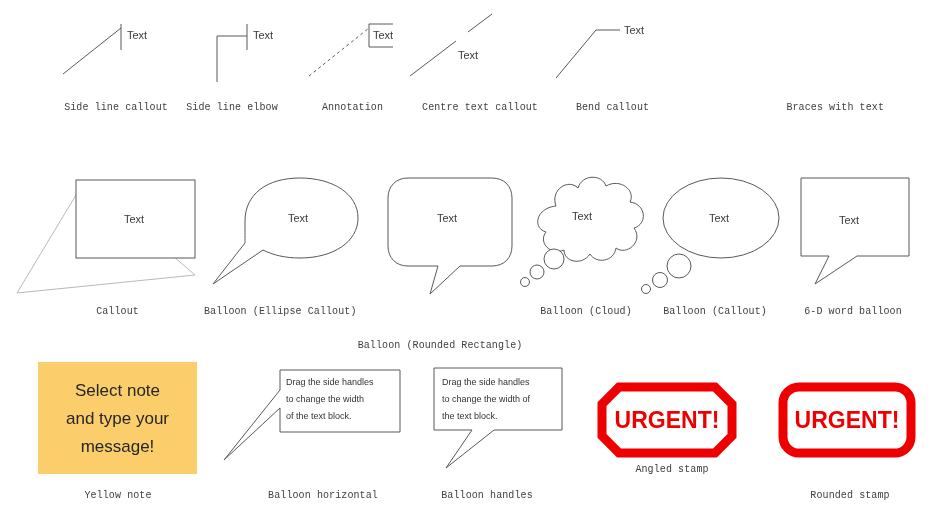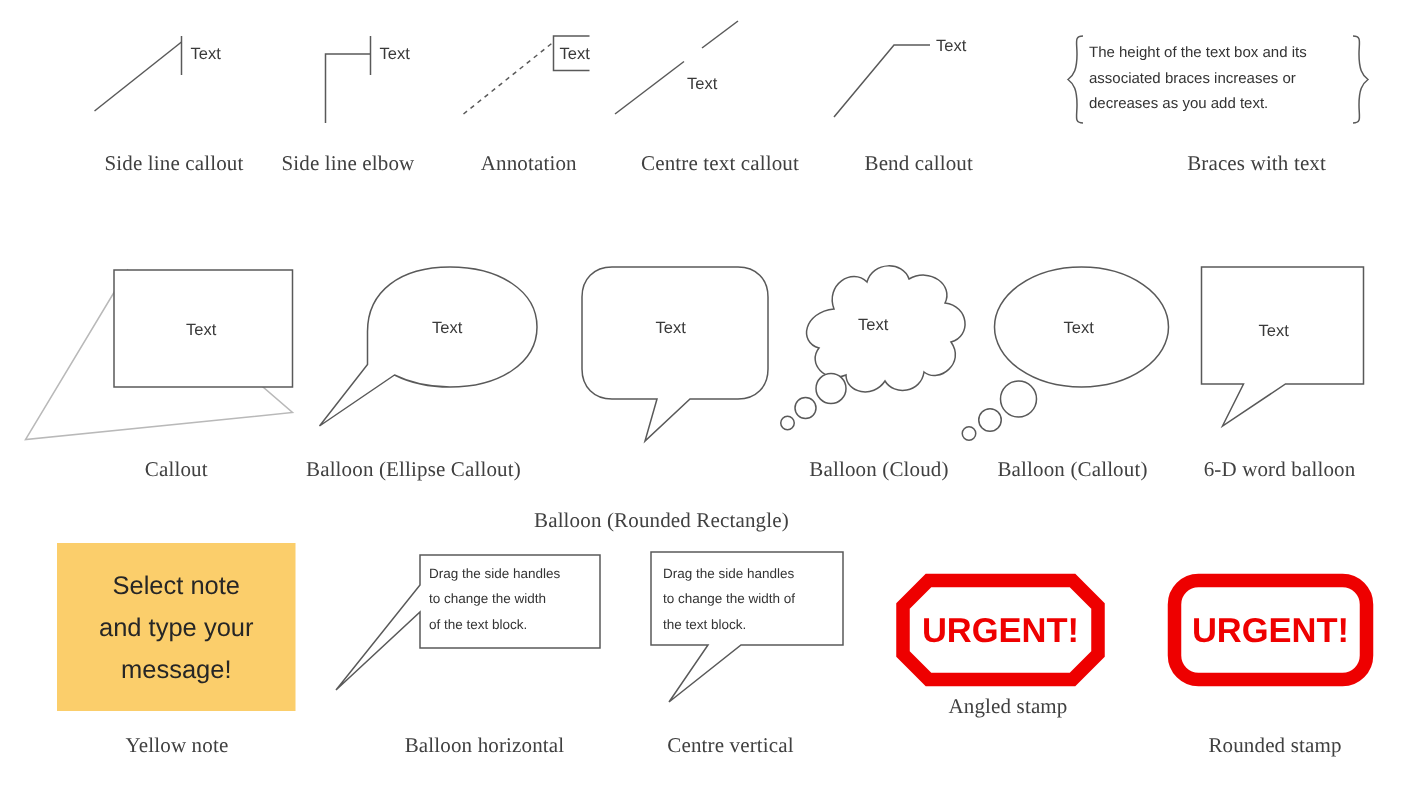--- a/index.html
+++ b/index.html
@@ -19,22 +19,22 @@
     left: 0; top: 0;
     width: 936px;
     height: 528px;
   }
   .shape-cell {
     position: absolute;
   }
   .caption {
     position: absolute;
     text-align: center;
-    font-family: Liberation Serif, serif;
-    font-size: 14px;
+    font-family: Liberation Mono, monospace;
+    font-size: 10px;
     color: #404040;
     white-space: nowrap;
     letter-spacing: 0.1px;
   }
   .shape-text {
     font-family: "Liberation Sans", sans-serif;
     font-size: 11px;
     fill: #3a3a3a;
     color: #3a3a3a;
   }
@@ -106,29 +106,20 @@
   <div class="caption" style="left:415px; top:102px; width:130px;">Centre text callout</div>
 
   <div class="shape-cell" style="left:548px; top:14px; width:120px; height:70px;">
     <svg width="120" height="70" viewBox="0 0 120 70">
       <path class="stroke-dark" stroke-width="1" d="M 8 64 L 48 16 L 72 16"></path>
       <text class="shape-text" x="76" y="20">Text</text>
     </svg>
   </div>
   <div class="caption" style="left:560px; top:102px; width:105px;">Bend callout</div>
 
-  <div class="shape-cell" style="left:712px; top:22px; width:200px; height:62px;">
-    <svg width="200" height="62" viewBox="0 0 200 62">
-      <path class="stroke-dark" stroke-width="1" d="M 10 2 C 4 2 6 6 6 14 C 6 24 4 28 0 31 C 4 34 6 38 6 48 C 6 56 4 60 10 60"></path>
-      <path class="stroke-dark" stroke-width="1" d="M 190 2 C 196 2 194 6 194 14 C 194 24 196 28 200 31 C 196 34 194 38 194 48 C 194 56 196 60 190 60"></path>
-      <text class="brace-text" x="14" y="16">The height of the text box and its</text>
-      <text class="brace-text" x="14" y="33"> associated braces increases or</text>
-      <text class="brace-text" x="14" y="50">decreases as you add text.</text>
-    </svg>
-  </div>
   <div class="caption" style="left:752px; top:102px; width:132px;text-align:right;">Braces with text</div>
 
   <div class="shape-cell" style="left:15px; top:175px; width:210px; height:120px;">
     <svg width="210" height="120" viewBox="0 0 210 120">
       <path class="stroke-light fill-white" stroke-width="1" d="M 70 5 L 2 118 L 180 100 Z"></path>
       <rect class="stroke-dark fill-white" stroke-width="1" x="61" y="5" width="119" height="78"></rect>
       <text class="shape-text" x="109" y="48">Text</text>
     </svg>
   </div>
   <div class="caption" style="left:75px; top:306px; width:85px;">Callout</div>
@@ -227,21 +218,21 @@
   <div class="caption" style="left:268px; top:490px; width:110px;">Balloon horizontal</div>
 
   <div class="shape-cell" style="left:432px; top:364px; width:145px; height:110px;">
     <svg width="145" height="110" viewBox="0 0 145 110">
       <path class="stroke-dark fill-white" stroke-width="1" d="M 2 4 L 130 4 L 130 66 L 62 66 L 14 104 L 40 66 L 2 66 Z"></path>
       <text class="body-text" x="10" y="21">Drag the side handles</text>
       <text class="body-text" x="10" y="38">to change the width of</text>
       <text class="body-text" x="10" y="55">the text block.</text>
     </svg>
   </div>
-  <div class="caption" style="left:437px; top:490px; width:100px;">Centre vertical</div>
+  <div class="caption" style="left:437px; top:490px; width:100px;">Balloon handles</div>
 
   <div class="shape-cell" style="left:597px; top:382px; width:140px; height:76px;">
     <svg width="140" height="76" viewBox="0 0 140 76">
       <path fill="none" stroke="#ee0000" stroke-width="9" d="M 22 5 L 118 5 L 135 22 L 135 54 L 118 71 L 22 71 L 5 54 L 5 22 Z"></path>
       <text class="stamp-text" x="70" y="46" text-anchor="middle">URGENT!</text>
     </svg>
   </div>
   <div class="caption" style="left:622px; top:464px; width:100px;">Angled stamp</div>
 
   <div class="shape-cell" style="left:778px; top:382px; width:138px; height:76px;">

